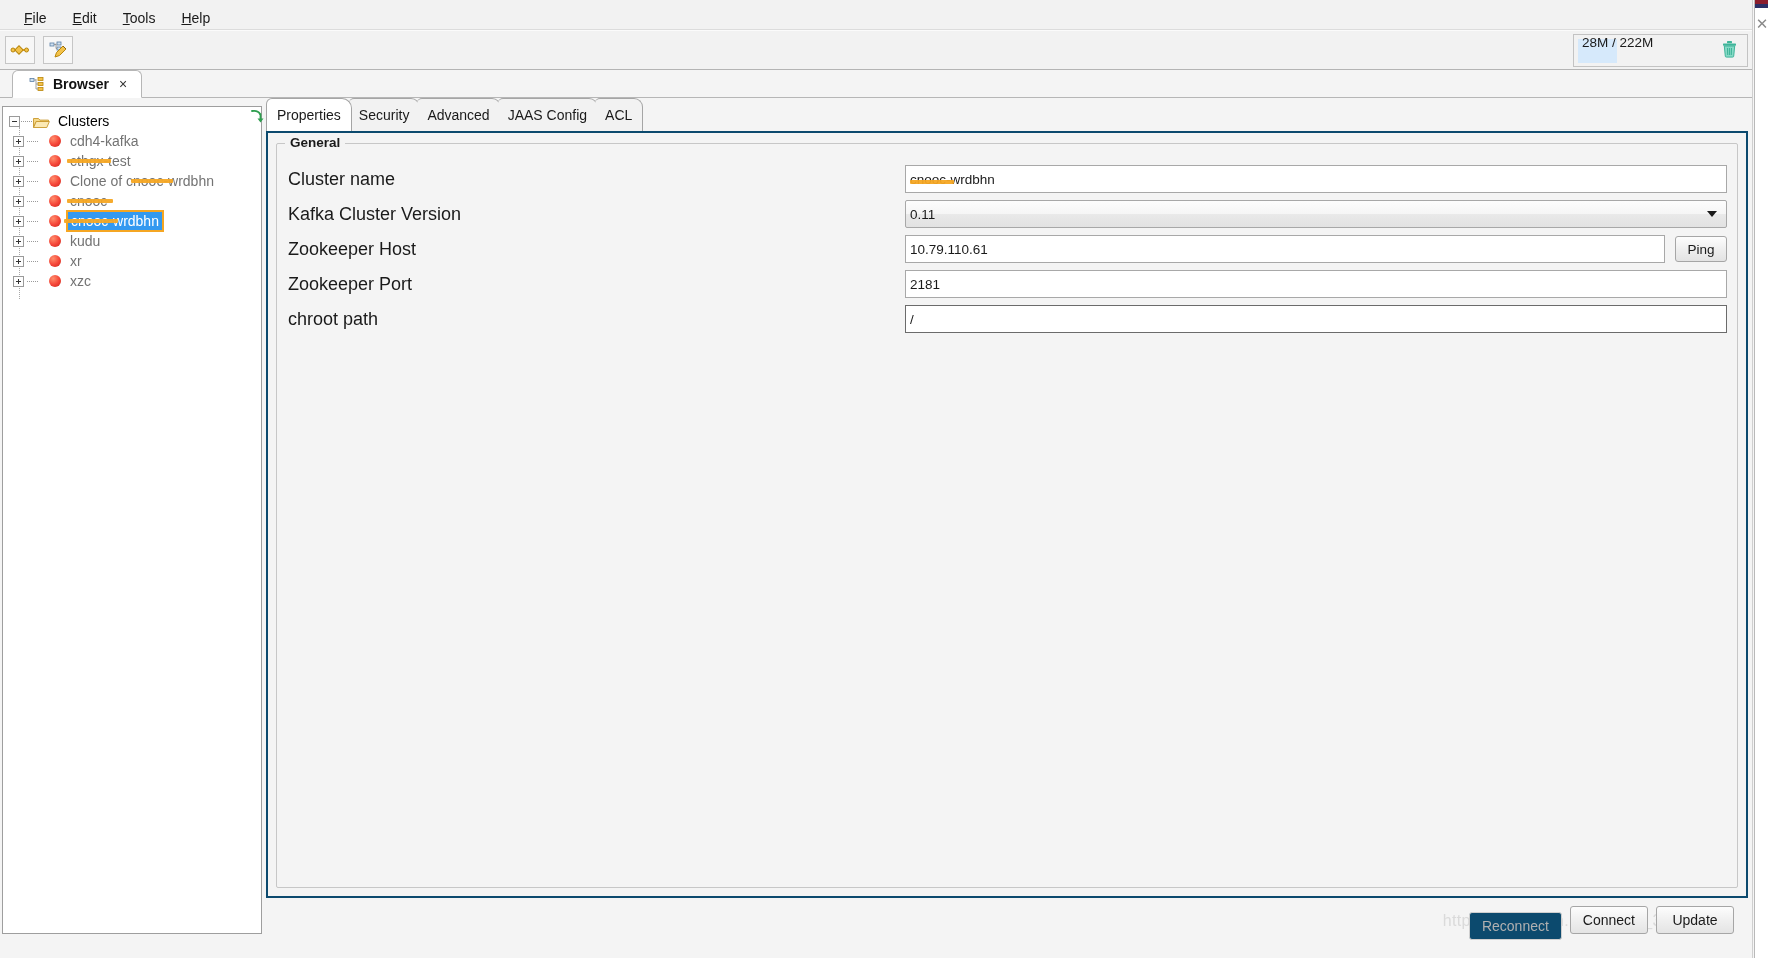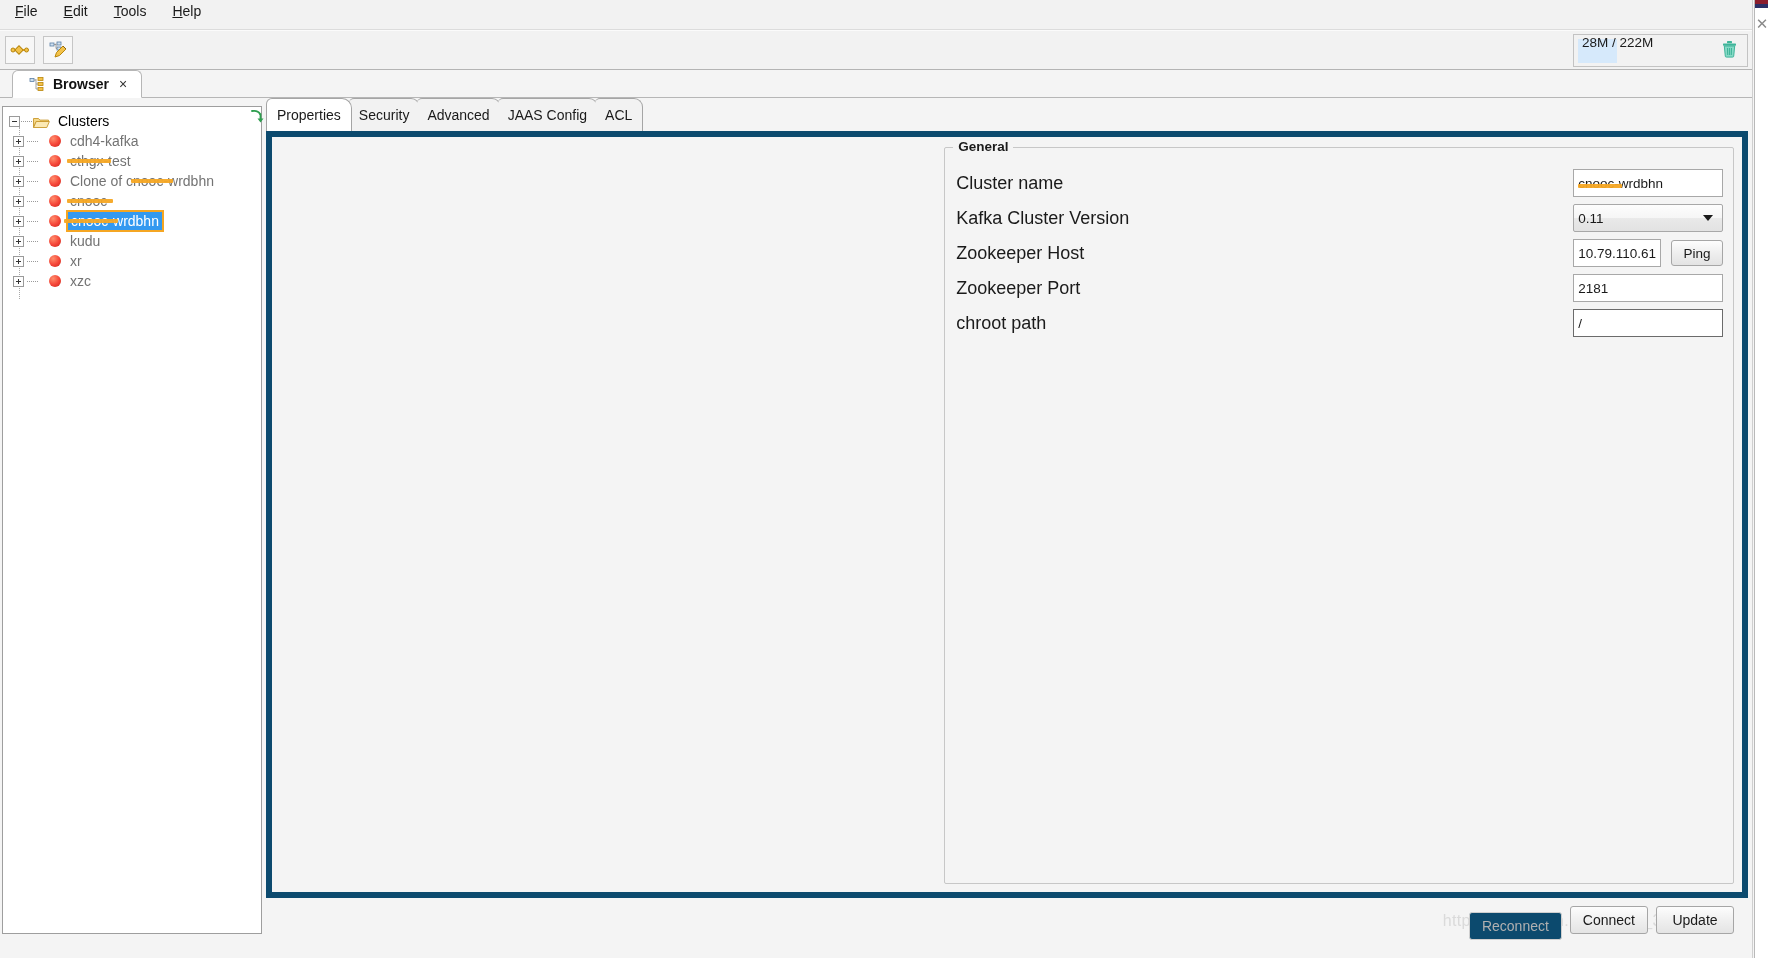--- a/index.html
+++ b/index.html
@@ -65,21 +65,21 @@
   }
   .win-btn {
     width: 52px; height: 34px; display: flex; align-items: center; justify-content: center;
     color: #202020;
   }
   .win-btn svg { display: block; }
 
   
   .menubar {
     height: 30px; flex: 0 0 30px; background: #f2f2f2;
-    display: flex; align-items: flex-start; padding-left: 2px;
+    display: flex; align-items: flex-end; padding-left: 11px;
     border-bottom: 1px solid #dcdcdc;
   }
   .menu-item {
     padding: 3px 13px; font-size: 14px; color: #1a1a1a;
   }
   .menu-item u { text-decoration: underline; text-underline-offset: 1px; }
 
   
   .toolbar {
     height: 40px; flex: 0 0 40px; background: #f2f2f2;
@@ -216,23 +216,23 @@
     margin-right: -3px; position: relative;
   }
   .ctab.active {
     background: #ffffff; z-index: 5; height: 26px;
     border-left: 1px solid #a5a5a5;
     border-radius: 6px 10px 0 0;
   }
   .panel {
     flex: 1; min-height: 0; margin-left: 4px;
     background: #f4f4f4;
-    border: 6px solid #0c4a6e;
+    border: 2px solid #0c4a6e;
     position: relative;
-    display: flex; flex-direction: column; align-items: flex-end;
+    display: flex; flex-direction: column;
   }
   .group {
     margin: 10px 8px 8px 8px; flex: 1; min-height: 0;
     border: 1px solid #c7c7c7;
     border-radius: 2px;
     position: relative;
     padding: 18px 10px 10px 10px;
   }
   .group-title {
     position: absolute; top: -9px; left: 8px;

